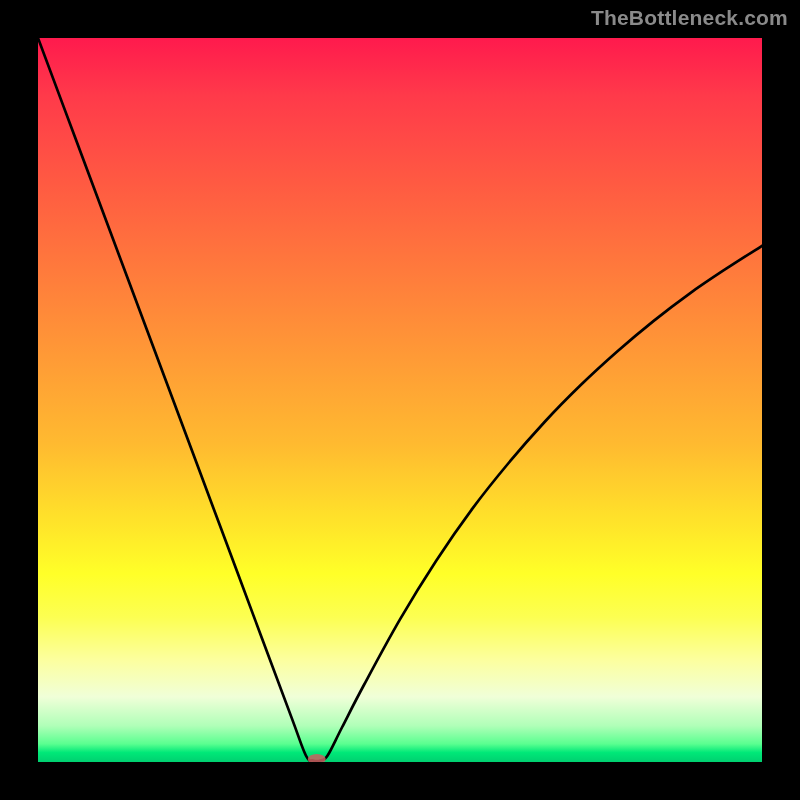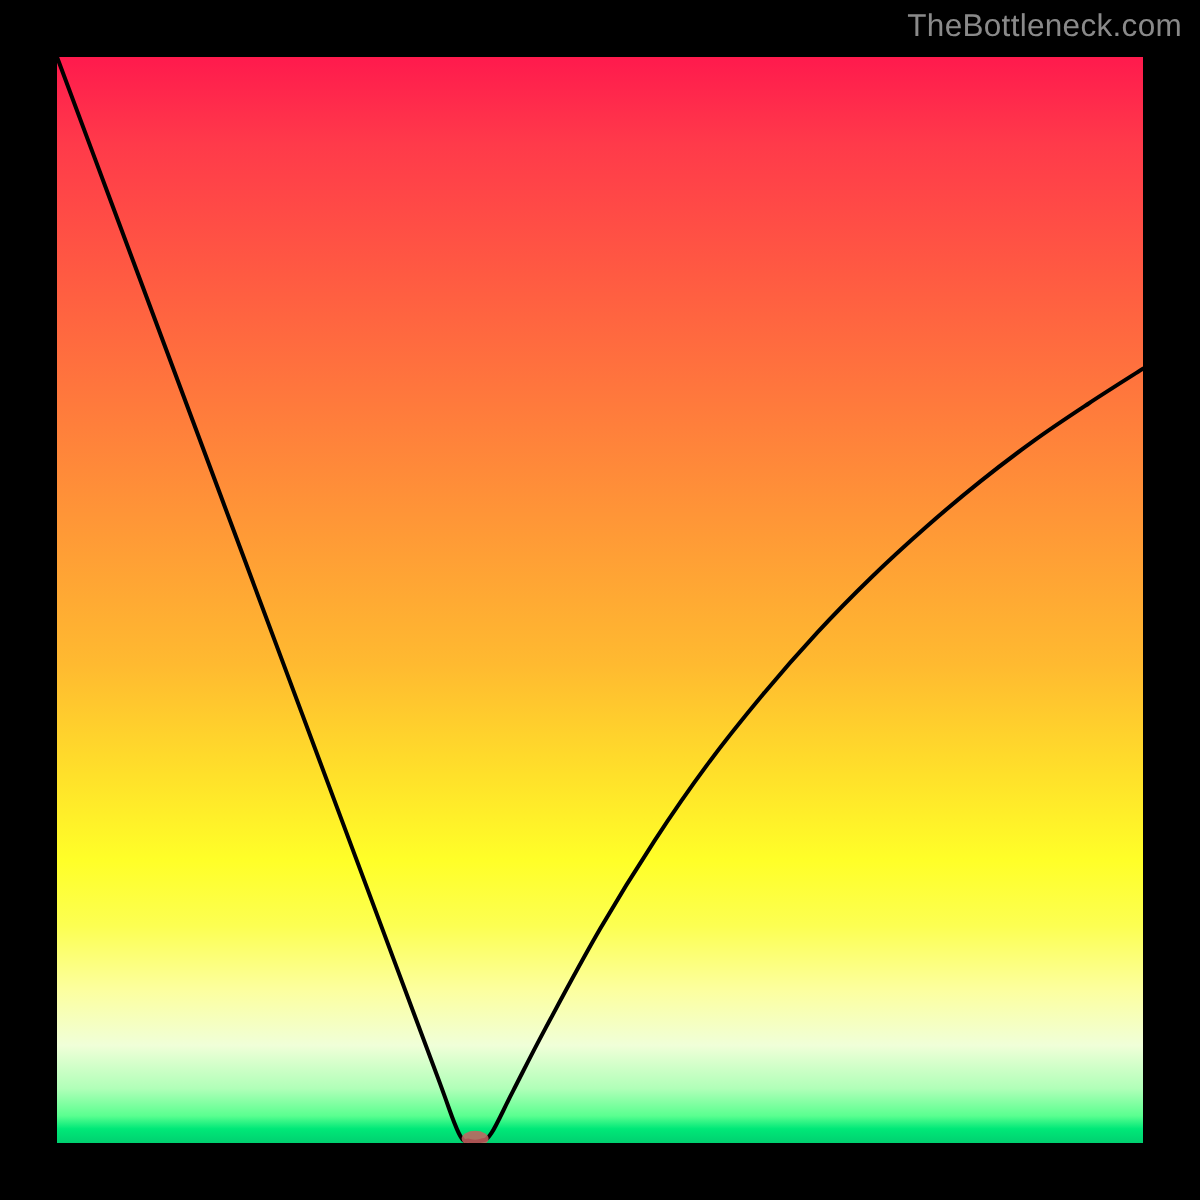--- a/index.html
+++ b/index.html
@@ -54,21 +54,21 @@
     width: 724px;
     height: 724px;
   }
   .watermark {
     position: absolute;
     top: 6px;
     right: 12px;
     color: #8a8a8a;
     font-size: 21px;
     letter-spacing: 0.2px;
-    font-weight: 400;
+    font-weight: 700;
     user-select: none;
   }
 </style>
 </head>
 <body>
 
 <div class="frame">
   <div class="watermark">TheBottleneck.com</div>
 
   <div class="plot-area">

